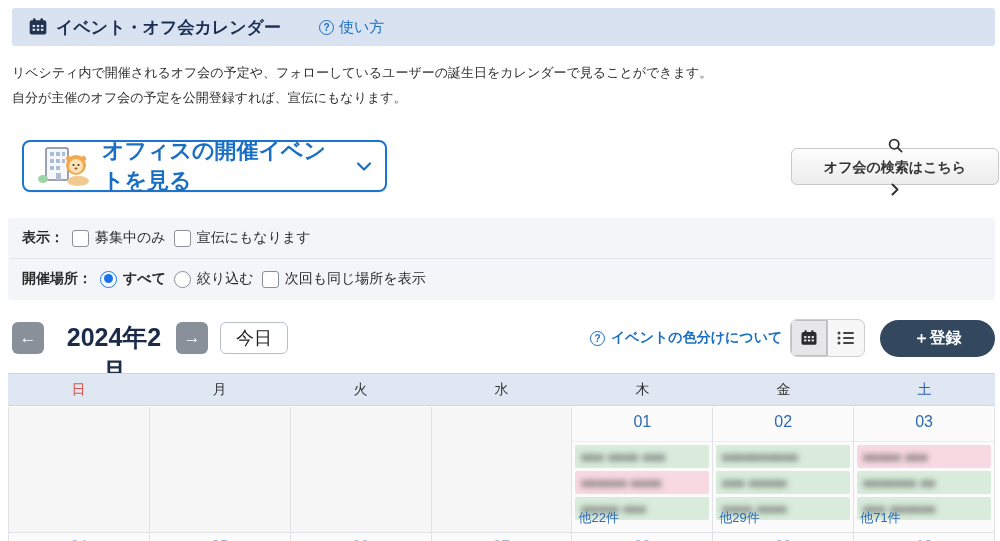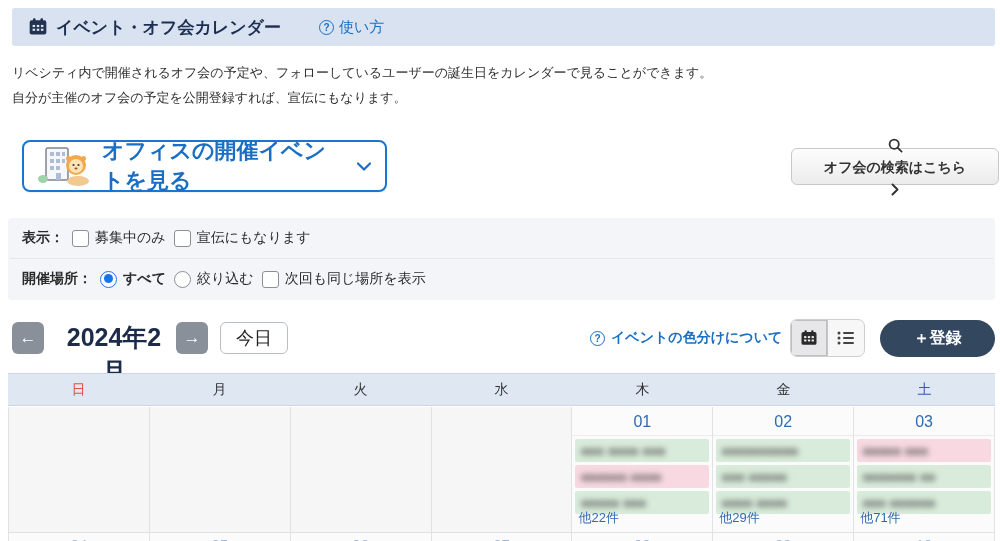--- a/index.html
+++ b/index.html
@@ -66,21 +66,21 @@
   .cal-head { position:absolute; left:8px; top:373px; width:987px; height:33px; display:flex;
               background:#dee7f2; border-top:1px solid #ccd6e5; border-bottom:1px solid #ccd6e5; }
   .wd { flex:1; text-align:center; line-height:31px; font-size:14px; font-weight:500; color:#333; }
   .wd.sun { color:#d9544d; } .wd.sat { color:#2d5fb0; }
 
   .cal-row { position:absolute; left:8px; top:407px; width:987px; height:126px; display:flex; }
   .cell { flex:1; background:#fbfbfc; border-right:1px solid #e1e2e6; border-bottom:1px solid #e1e2e6;
           position:relative; overflow:hidden; }
   .cell:first-child { border-left:1px solid #e1e2e6; }
   .cell.empty { background:#f6f6f7; }
-  .date-head { height:29px; line-height:29px; text-align:center; font-size:16px; color:#2d6ab1; cursor:pointer; }
+  .date-head { height:35px; line-height:29px; text-align:center; font-size:16px; color:#2d6ab1; cursor:pointer; }
   .cell.has-date .date-head { border-bottom:1px solid #ececef; }
   .pills { padding:3px 3px 0 3px; display:flex; flex-direction:column; gap:3px; }
   .event-pill { height:23px; border-radius:2px; overflow:hidden; display:flex; align-items:center;
                 padding:0 6px; cursor:pointer; }
   .event-pill.green { background:#d9ecdb; }
   .event-pill.pink  { background:#f8d9e2; }
   .blur-text { filter:blur(3px); font-size:11px; color:#555; white-space:nowrap; letter-spacing:1px; }
   .more-link { position:absolute; left:6px; bottom:5px; font-size:13px; color:#2d6ab1; cursor:pointer; }
   .more-link:empty { display:none; }
 

